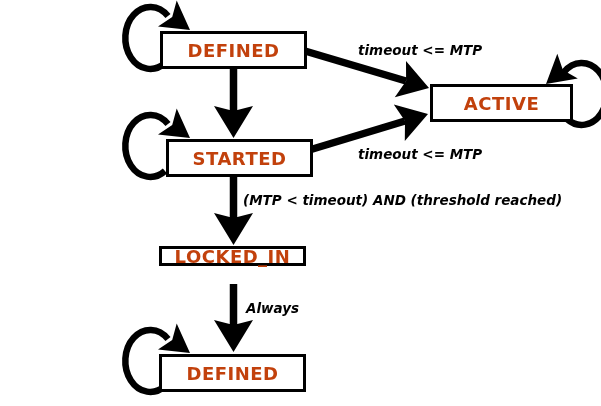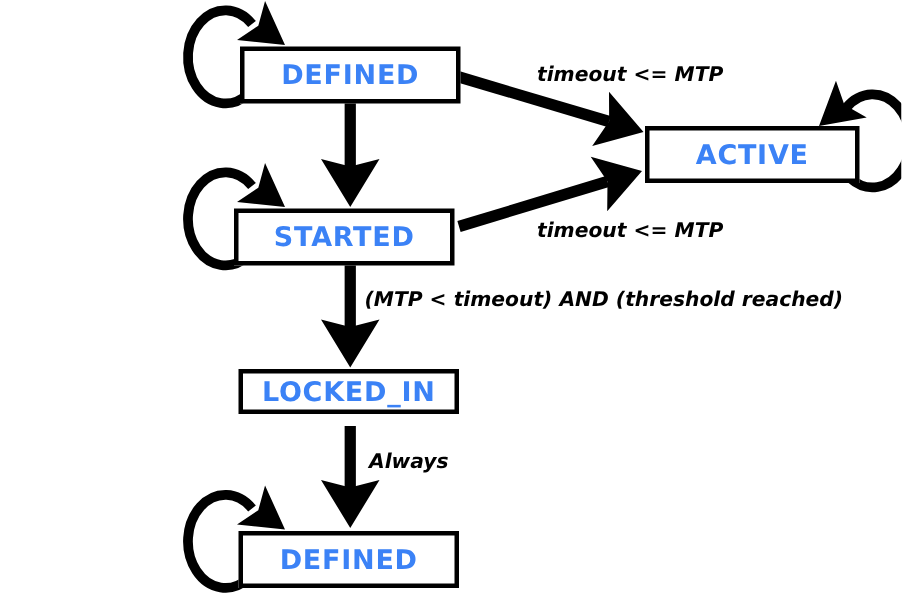--- a/index.html
+++ b/index.html
@@ -26,27 +26,27 @@
     position: absolute;
     box-sizing: border-box;
     background: #ffffff;
     border: 3px solid #000000;
     display: flex;
     align-items: center;
     justify-content: center;
     font-weight: bold;
     font-size: 18px;
     letter-spacing: 0.5px;
-    color: #3b82f6;
+    color: #c2410c;
     z-index: 2;
   }
   #st-defined  { left: 160px; top: 31px;  width: 147px; height: 38px; }
-  #st-started  { left: 156px; top: 139px; width: 147px; height: 38px; }
+  #st-started  { left: 166px; top: 139px; width: 147px; height: 38px; }
   #st-failed   { left: 430px; top: 84px;  width: 143px; height: 38px; }
-  #st-locked   { left: 159px; top: 246px; width: 147px; height: 30px; }
+  #st-locked   { left: 159px; top: 246px; width: 147px; height: 20px; }
   #st-active   { left: 159px; top: 354px; width: 147px; height: 38px; }
   .elabel {
     position: absolute;
     font-weight: bold;
     font-size: 13.5px;
     color: #000000;
     white-space: nowrap;
     z-index: 3;
     font-style: italic;
   }

